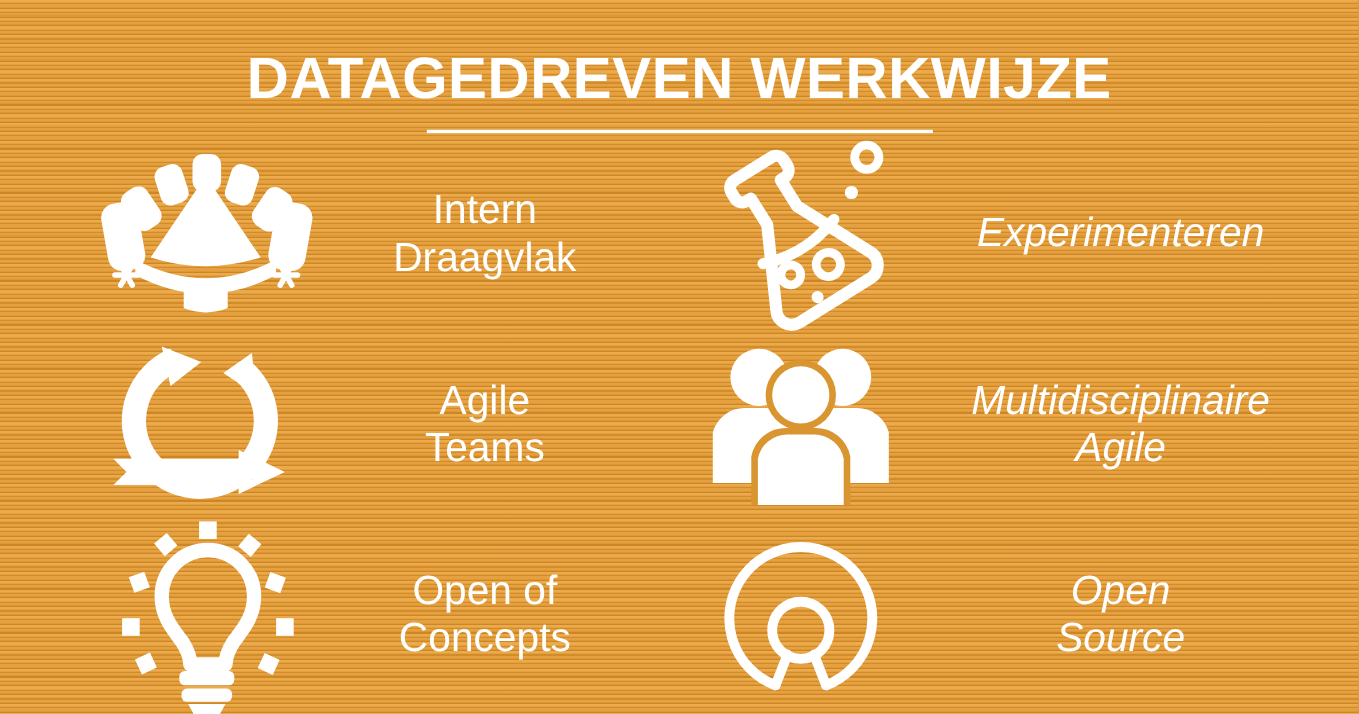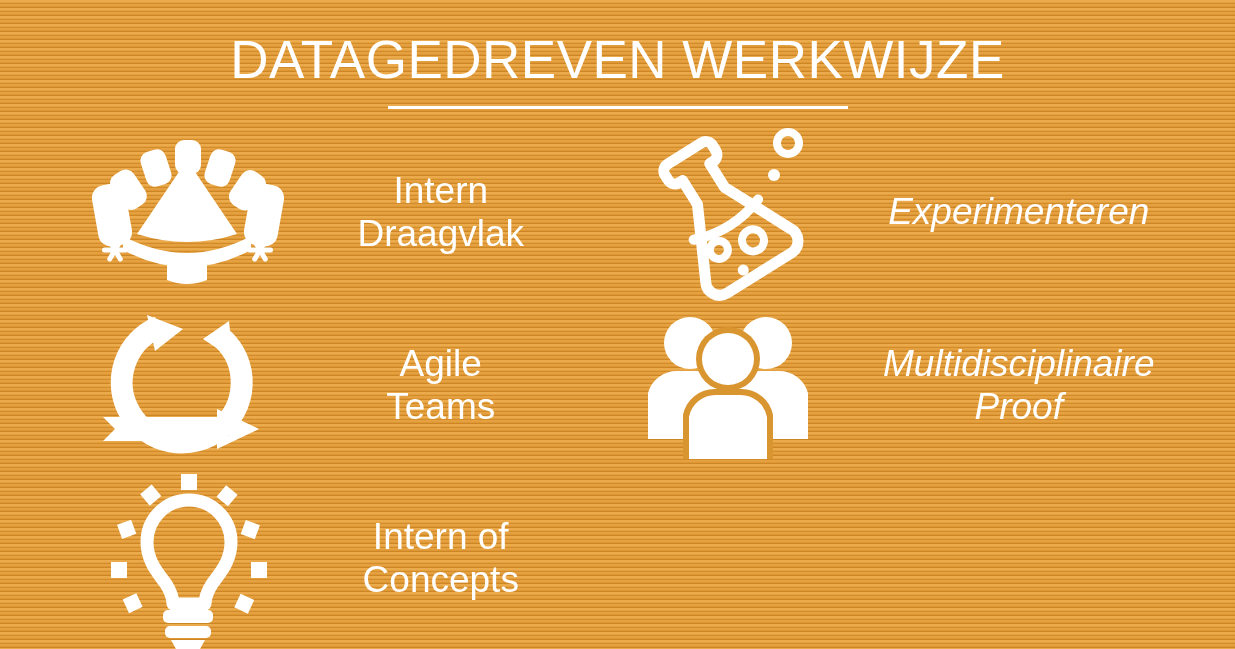--- a/index.html
+++ b/index.html
@@ -42,24 +42,24 @@
 
   
   #title-block {
     position: absolute;
     top: 28px;
     left: 0;
     width: 1235px;
     text-align: center;
   }
   #page-title {
-    margin: 4px;
+    margin: 16px;
     color: #ffffff;
     font-size: 53px;
-    font-weight: normal;
+    font-weight: bold;
     letter-spacing: 0.5px;
     line-height: 1.05;
     white-space: nowrap;
   }
   #title-rule {
     width: 460px;
     height: 3px;
     background: #ffffff;
     margin: 18px auto 0 auto;
   }
@@ -209,21 +209,21 @@
           <circle cx="123" cy="32" r="26"></circle>
           <path d="M81 128 L81 82 a30 30 0 0 1 30 -22 h24 a30 30 0 0 1 30 22 L165 128 Z"></path>
 
           <circle cx="85" cy="48" r="32" fill="#d99530"></circle>
           <circle cx="85" cy="48" r="26"></circle>
           <path d="M40 148 L40 104 a32 32 0 0 1 32 -26 h26 a32 32 0 0 1 32 26 L130 148 Z" fill="#d99530"></path>
           <path d="M46 148 L46 106 a27 27 0 0 1 27 -22 h24 a27 27 0 0 1 27 22 L124 148 Z"></path>
         </svg>
       </div>
       <div class="item-label">Multidisciplinaire
-Proof</div>
+Agile</div>
     </div>
 
     <div class="item left">
       <div class="item-icon">
         <svg width="165" height="170" viewBox="0 0 165 170" fill="#ffffff" aria-hidden="true">
 
           <rect x="76" y="0" width="16" height="16"></rect>
           <rect x="38" y="14" width="15" height="15" transform="rotate(-40 45 21)"></rect>
           <rect x="115" y="14" width="15" height="15" transform="rotate(40 122 21)"></rect>
           <rect x="14" y="48" width="15" height="15" transform="rotate(-20 21 55)"></rect>
@@ -234,19 +234,34 @@
           <rect x="132" y="122" width="15" height="15" transform="rotate(25 139 129)"></rect>
 
           <path d="M84 26 a42 42 0 0 1 42 42 c0 20 -12 32 -19 42 c-5 8 -7 14 -7 20 h-32 c0 -6 -2 -12 -7 -20 c-7 -10 -19 -22 -19 -42 a42 42 0 0 1 42 -42 z" fill="none" stroke="#ffffff" stroke-width="13" stroke-linejoin="round"></path>
 
           <rect x="58" y="136" width="50" height="13" rx="5"></rect>
           <rect x="60" y="152" width="46" height="12" rx="5"></rect>
 
           <path d="M66 166 h34 l-10 18 h-14 z"></path>
         </svg>
       </div>
-      <div class="item-label">Intern of
+      <div class="item-label">Open of
 Concepts</div>
     </div>
 
+    <div class="item right">
+      <div class="item-icon">
+        <svg width="160" height="155" viewBox="0 0 160 155" aria-hidden="true">
+
+          <path d="M57 142 A65 65 0 1 1 103 142" fill="none" stroke="#ffffff" stroke-width="9" stroke-linecap="round"></path>
+
+          <circle cx="80" cy="92" r="26" fill="none" stroke="#ffffff" stroke-width="9"></circle>
+
+          <path d="M68 114 L57 142" fill="none" stroke="#ffffff" stroke-width="9" stroke-linecap="round"></path>
+          <path d="M92 114 L103 142" fill="none" stroke="#ffffff" stroke-width="9" stroke-linecap="round"></path>
+        </svg>
+      </div>
+      <div class="item-label">Open
+Source</div>
+    </div>
 
   </div>
 </div>
 
 </body></html>

